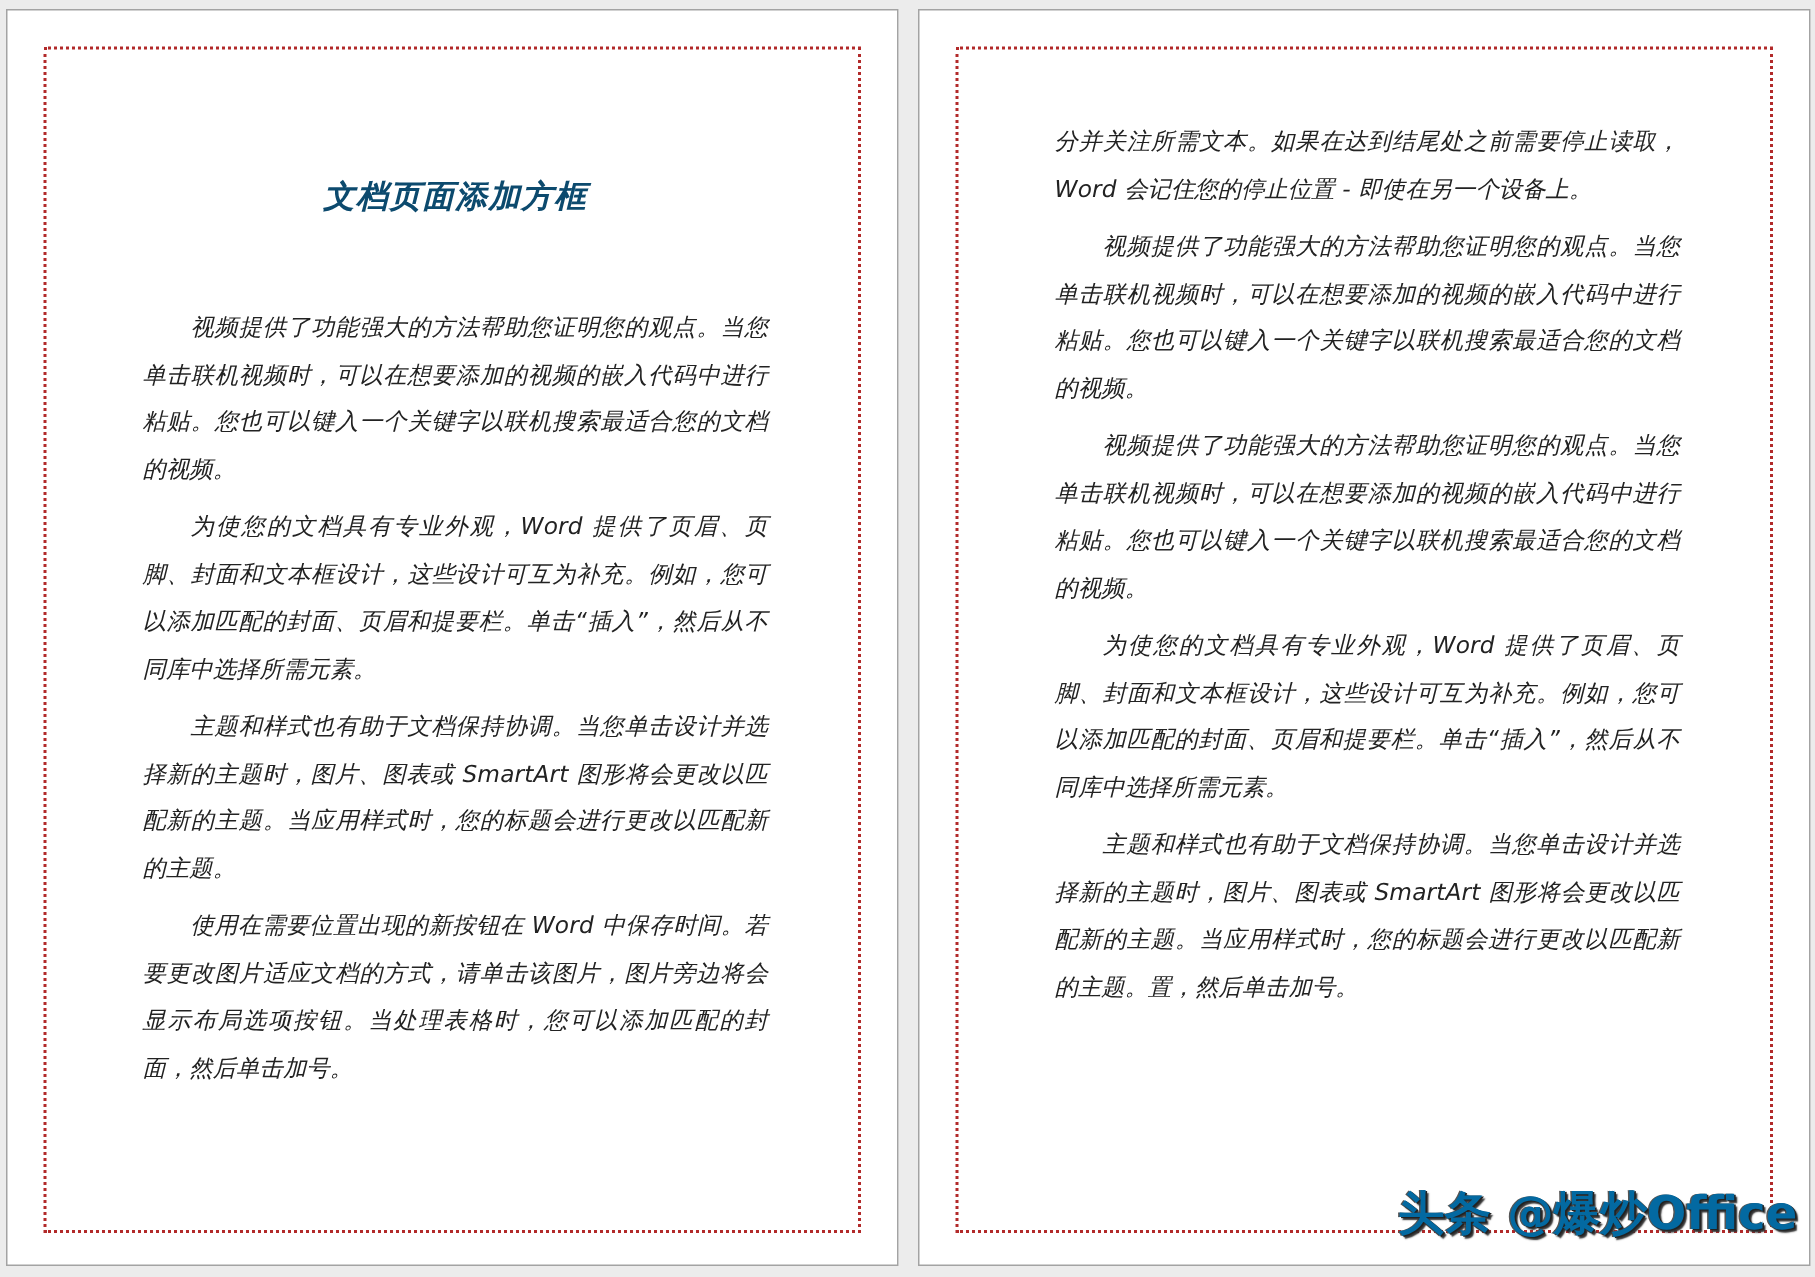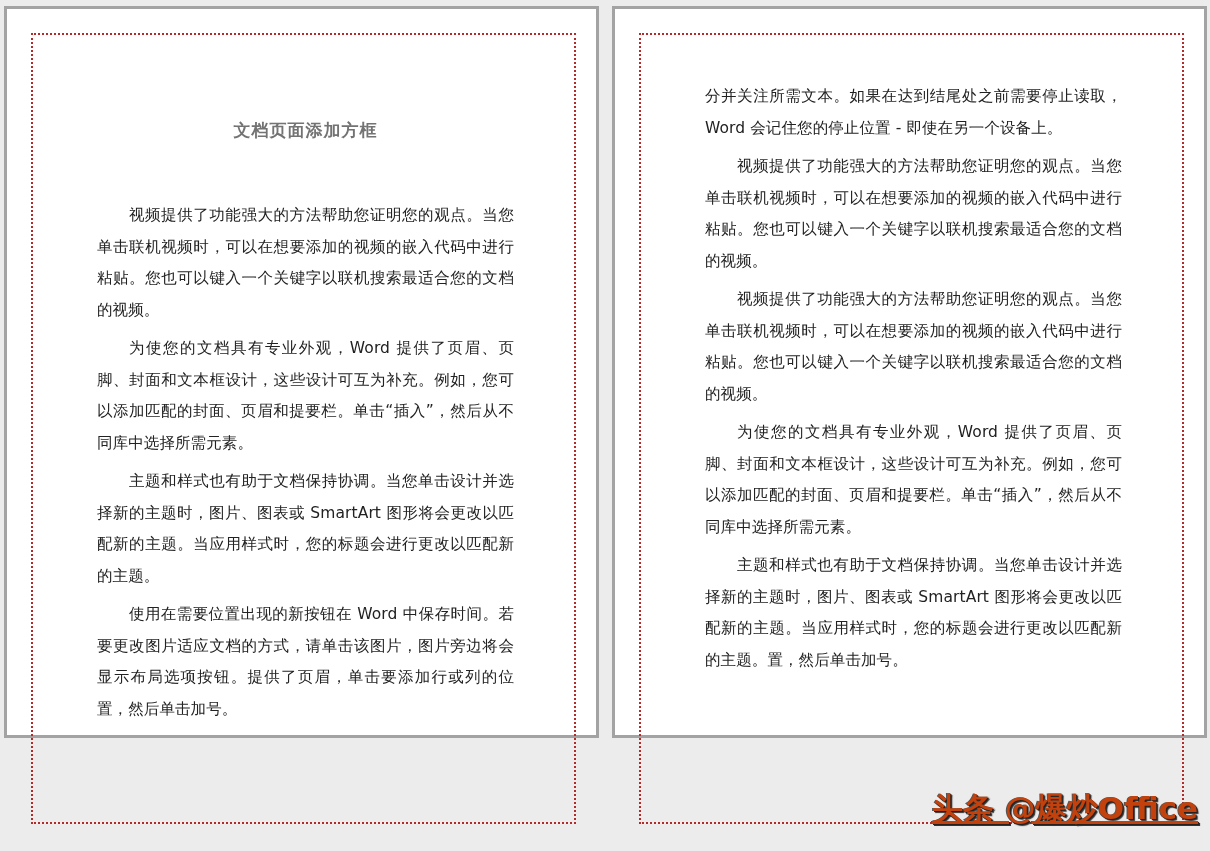--- a/index.html
+++ b/index.html
@@ -5,24 +5,25 @@
   html, body { margin: 0; padding: 0; }
   body {
     width: 1210px; height: 851px; overflow: hidden;
     background: #ececec;
     position: relative;
     font-family: "DejaVu Sans", "Liberation Sans", sans-serif;
   }
   .page {
     position: absolute;
     top: 6px;
-    height: 732px;
+    height: 838px;
     background: #ffffff;
-    border: 3px solid #a3a3a3;
+    border: 1px solid #a3a3a3;
     box-sizing: border-box;
+    font-style: italic;
   }
   #page1 { left: 4px; width: 595px; }
   #page2 { left: 612px; width: 595px; }
   .frame {
     position: absolute;
     top: 24px;
     left: 24px;
     width: 545px;
     height: 791px;
     box-sizing: border-box;
@@ -33,60 +34,59 @@
     left: 90px;
     width: 417px;
     color: #222;
   }
   #page1 .content { top: 110px; }
   #page2 .content { top: 72px; }
   .doc-title {
     text-align: center;
     font-family: "DejaVu Serif", "Liberation Serif", serif;
     font-weight: bold;
-    font-size: 17px;
+    font-size: 21px;
     letter-spacing: 1px;
     margin: 0 0 58px 0;
-    color: #737373;
+    color: #0c4a6e;
   }
   .para {
     font-size: 15.5px;
     line-height: 31.5px;
     margin: 0 0 7px 0;
     text-align: justify;
     text-indent: 32px;
     letter-spacing: 0.1px;
     word-break: break-all;
   }
   .para.noindent { text-indent: 0; }
   .watermark {
     position: absolute;
     left: 932px;
     top: 788px;
     font-family: "DejaVu Sans", "Liberation Sans", sans-serif;
     font-size: 31px;
     font-weight: bold;
-    color: #c2410c;
+    color: #0369a1;
     text-shadow: 1px 1px 0 #222, 2px 2px 1px #333, -1px 0 0 #555;
     letter-spacing: 0px;
     white-space: nowrap;
-    text-decoration: underline;
   }
 </style>
 </head>
 <body>
 
 <div class="page" id="page1">
   <div class="frame"></div>
   <div class="content">
     <h1 class="doc-title">文档页面添加方框</h1>
     <p class="para">视频提供了功能强大的方法帮助您证明您的观点。当您单击联机视频时，可以在想要添加的视频的嵌入代码中进行粘贴。您也可以键入一个关键字以联机搜索最适合您的文档的视频。</p>
     <p class="para">为使您的文档具有专业外观，Word 提供了页眉、页脚、封面和文本框设计，这些设计可互为补充。例如，您可以添加匹配的封面、页眉和提要栏。单击“插入”，然后从不同库中选择所需元素。</p>
     <p class="para">主题和样式也有助于文档保持协调。当您单击设计并选择新的主题时，图片、图表或 SmartArt 图形将会更改以匹配新的主题。当应用样式时，您的标题会进行更改以匹配新的主题。</p>
-    <p class="para">使用在需要位置出现的新按钮在 Word 中保存时间。若要更改图片适应文档的方式，请单击该图片，图片旁边将会显示布局选项按钮。提供了页眉，单击要添加行或列的位置，然后单击加号。</p>
+    <p class="para">使用在需要位置出现的新按钮在 Word 中保存时间。若要更改图片适应文档的方式，请单击该图片，图片旁边将会显示布局选项按钮。当处理表格时，您可以添加匹配的封面，然后单击加号。</p>
   </div>
 </div>
 
 <div class="page" id="page2">
   <div class="frame"></div>
   <div class="content">
     <p class="para noindent">分并关注所需文本。如果在达到结尾处之前需要停止读取，Word 会记住您的停止位置 - 即使在另一个设备上。</p>
     <p class="para">视频提供了功能强大的方法帮助您证明您的观点。当您单击联机视频时，可以在想要添加的视频的嵌入代码中进行粘贴。您也可以键入一个关键字以联机搜索最适合您的文档的视频。</p>
     <p class="para">视频提供了功能强大的方法帮助您证明您的观点。当您单击联机视频时，可以在想要添加的视频的嵌入代码中进行粘贴。您也可以键入一个关键字以联机搜索最适合您的文档的视频。</p>
     <p class="para">为使您的文档具有专业外观，Word 提供了页眉、页脚、封面和文本框设计，这些设计可互为补充。例如，您可以添加匹配的封面、页眉和提要栏。单击“插入”，然后从不同库中选择所需元素。</p>

